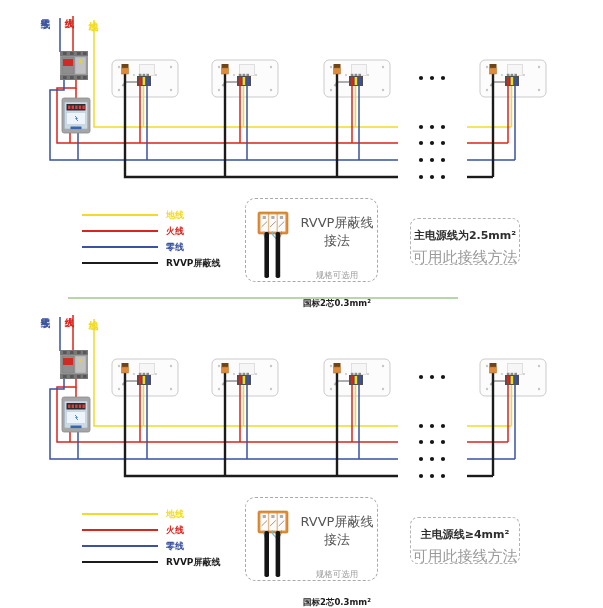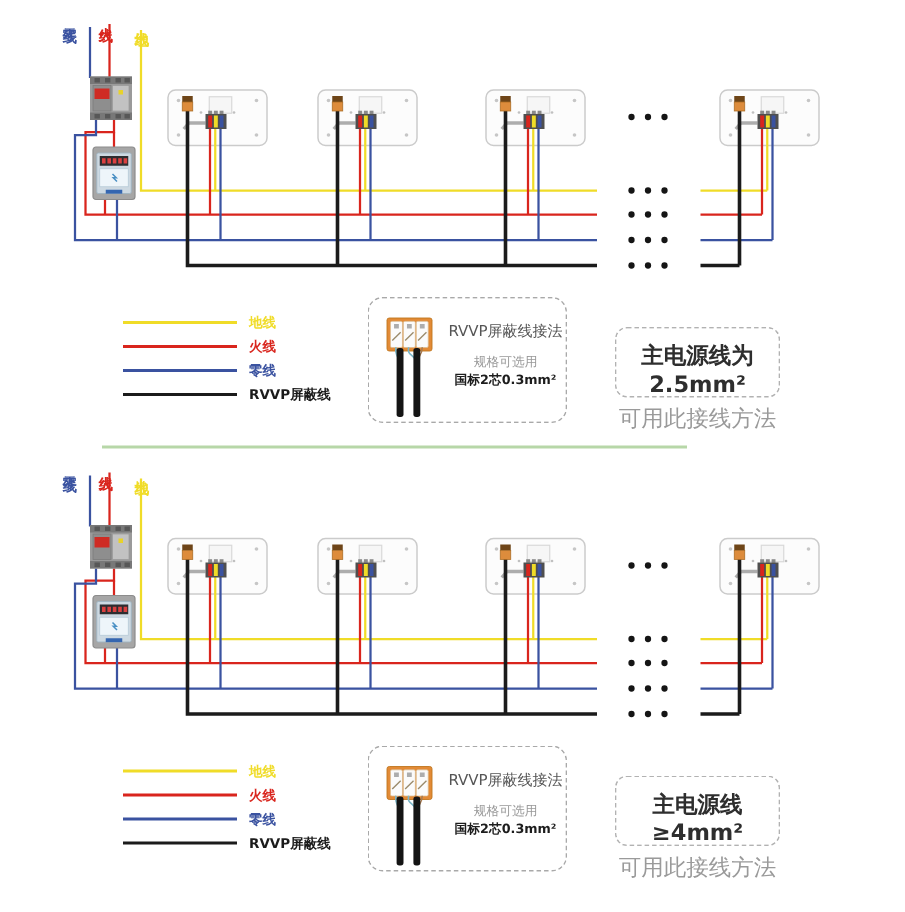--- a/index.html
+++ b/index.html
@@ -10,26 +10,26 @@
   .ov-top{top:0;} .ov-bottom{top:299px;}
   .v-label{position:absolute;writing-mode:vertical-rl;text-orientation:upright;
            font-size:9.5px;font-weight:bold;letter-spacing:.5px;line-height:1;}
   .legend{position:absolute;left:82px;top:209px;width:210px;height:64px;}
   .legend-row{position:absolute;left:0;height:12px;display:flex;align-items:center;}
   .legend-line{display:inline-block;width:76px;height:2px;}
   .legend-label{margin-left:8px;font-size:9px;white-space:nowrap;font-weight:bold;}
   .rvvp-box{position:absolute;left:245px;top:198px;width:133px;height:84px;
             border:1.5px dashed #a9a9a9;border-radius:10px;box-sizing:border-box;}
   .rvvp-text{position:absolute;left:52px;top:15px;width:78px;text-align:center;}
-  .rvvp-l1{font-size:10px;color:#555;}
-  .rvvp-l2{font-size:8.5px;color:#999;margin-top:8px;}
-  .rvvp-l3{font-size:8.5px;color:#1d1d1d;font-weight:bold;margin-top:0;}
+  .rvvp-l1{font-size:13px;color:#555;}
+  .rvvp-l2{font-size:8.5px;color:#999;margin-top:20px;}
+  .rvvp-l3{font-size:8.5px;color:#1d1d1d;font-weight:bold;margin-top:16px;}
   .note-box{position:absolute;left:410px;top:218px;width:110px;height:47px;
             border:1.5px dashed #b2b2b2;border-radius:8px;box-sizing:border-box;text-align:center;}
-  .note-l1{margin-top:9px;font-size:15px;font-weight:bold;color:#2e2e2e;}
+  .note-l1{margin-top:9px;font-size:11px;font-weight:bold;color:#2e2e2e;}
   .note-l2{margin-top:5px;font-size:15px;color:#9a9a9a;}
   .divider{position:absolute;left:68px;top:297px;width:390px;height:2px;}
 </style>
 </head>
 <body>
 
 <div class="stage">
 
   <svg class="wiring" width="603" height="608" viewBox="0 0 603 608">
       <g transform="translate(0,0)">

